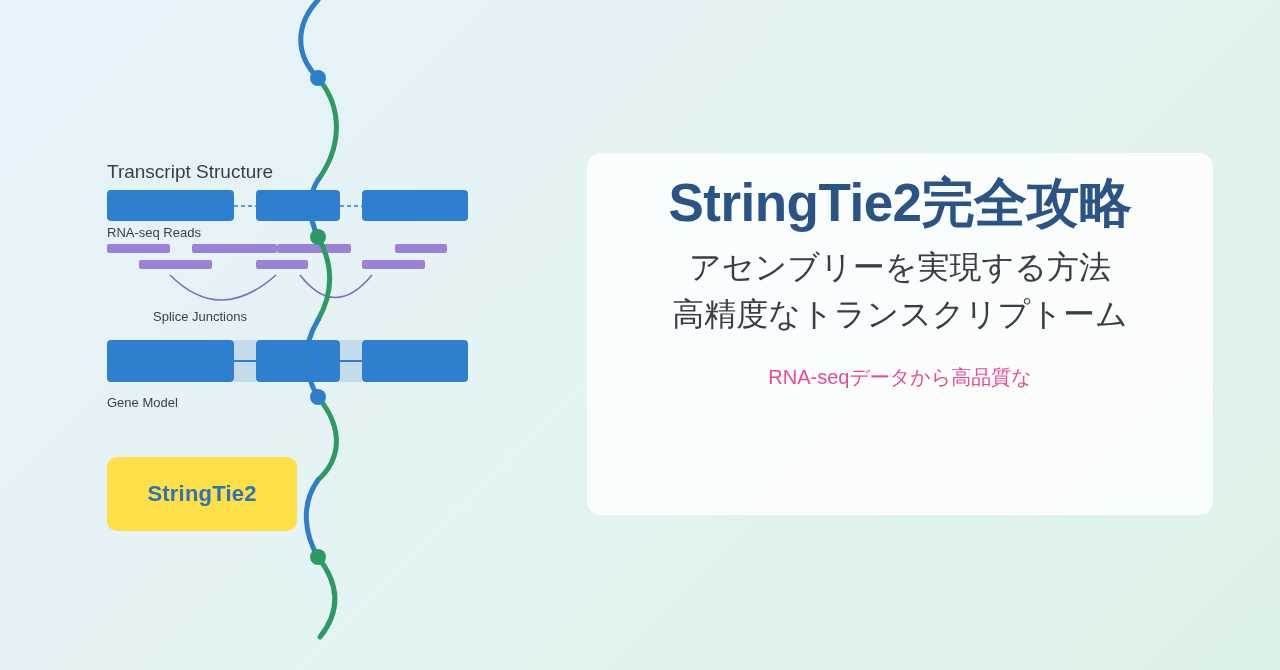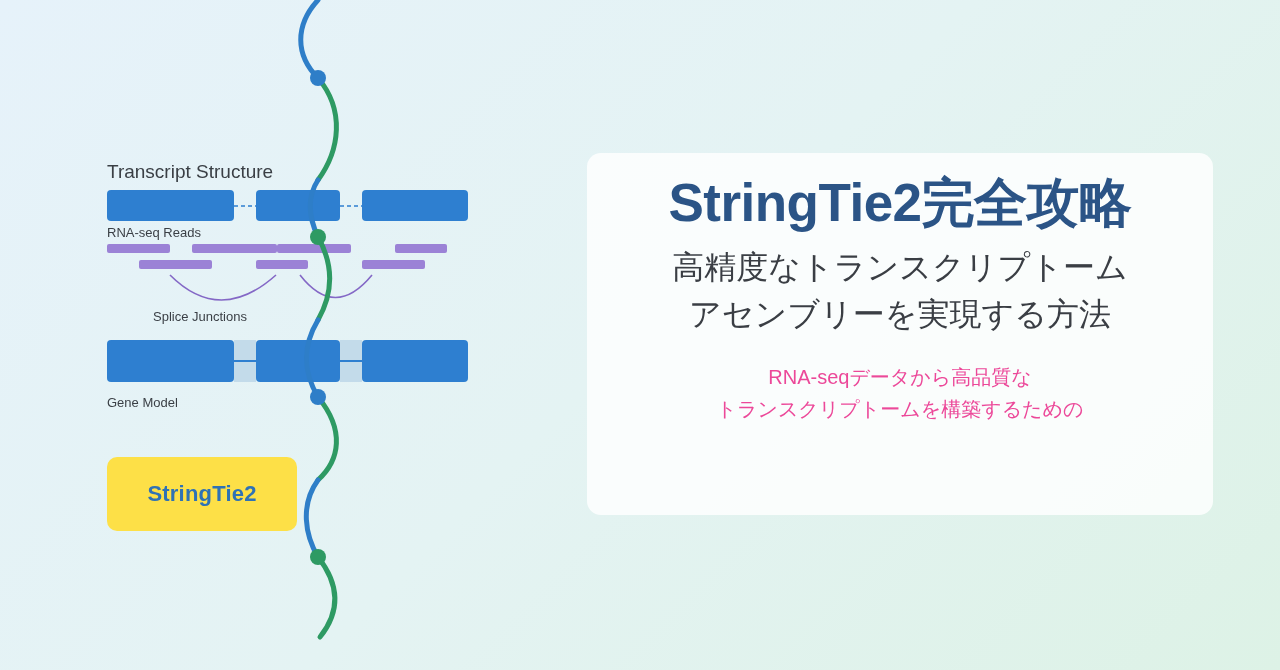--- a/index.html
+++ b/index.html
@@ -164,20 +164,19 @@
   <div class="label label-gene">Gene Model</div>
 
   <div class="logo-card">
     <span class="logo-text">StringTie2</span>
   </div>
 </div>
 
 <div class="title-card">
   <div class="main-title">StringTie2完全攻略</div>
   <div class="subtitle">
+    <div>アセンブリーを実現する方法</div>
     <div>高精度なトランスクリプトーム</div>
-    <div>アセンブリーを実現する方法</div>
   </div>
   <div class="desc">
     <div>RNA-seqデータから高品質な</div>
-    <div>トランスクリプトームを構築するための</div>
   </div>
 </div>
 
 </body></html>

